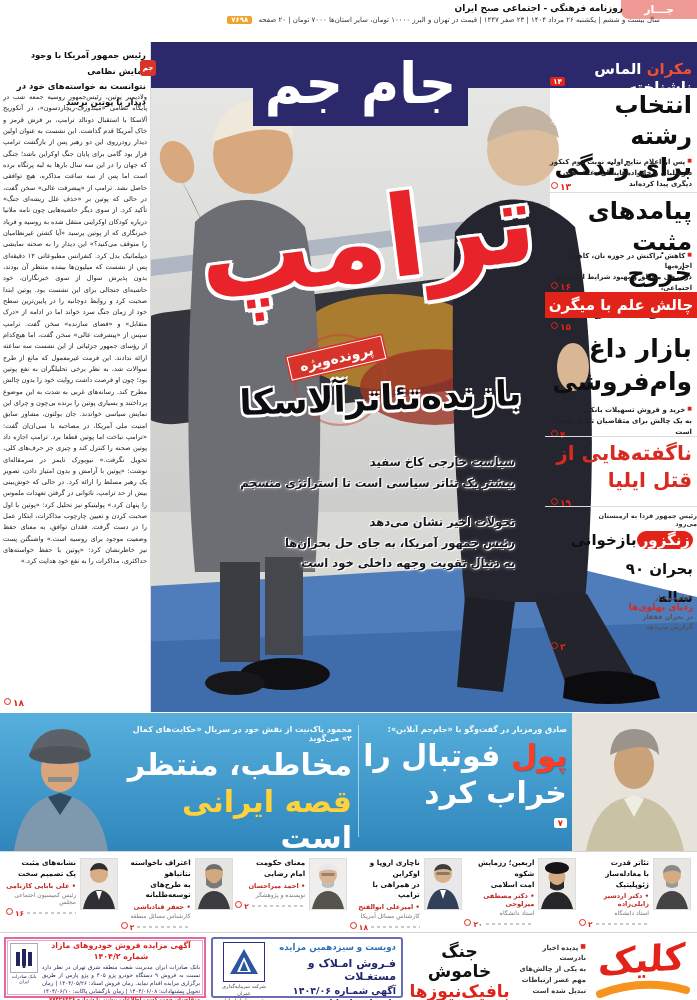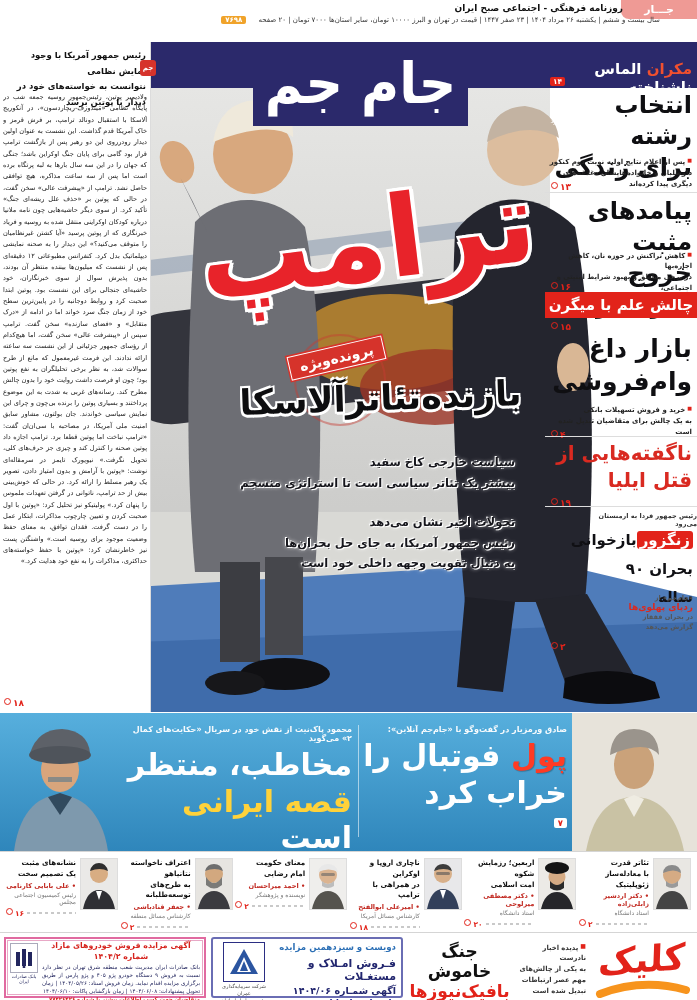--- a/index.html
+++ b/index.html
@@ -4,21 +4,21 @@
 <style>
   html,body{margin:0;padding:0;background:#888;}
   .page{position:relative;width:697px;height:1000px;margin:0 auto;background:#fff;
         font-family:"DejaVu Sans",sans-serif;direction:rtl;overflow:hidden;}
   .pre{white-space:pre-line;}
   
   .top-tab{position:absolute;top:0;right:0;width:76px;height:19px;background:#ef9a95;color:#fff;
            font-size:11px;font-weight:bold;text-align:center;line-height:19px;border-radius:0 0 0 8px;}
   .hdr1{position:absolute;top:3px;right:74px;font-size:9px;font-weight:bold;color:#111;}
   .hdr2{position:absolute;top:16px;right:37px;font-size:7px;color:#333;width:500px;text-align:right;}
-  .chip{display:inline-block;background:#f0a32a;color:#fff;font-weight:bold;padding:0 4px;border-radius:2px;margin-right:10px;}
+  .chip{display:inline-block;background:#f0a32a;color:#fff;font-weight:bold;padding:0 4px;border-radius:2px;margin-right:4px;}
   
   .nband{position:absolute;left:150px;top:42px;width:547px;height:46px;background:#2b296b;}
   .mast{position:absolute;left:253px;top:42px;width:215px;height:84px;background:#2b296b;z-index:2;
         display:flex;align-items:center;justify-content:center;}
   .mast-txt{color:#fff;font-size:52px;font-weight:900;transform:scaleY(1.08);letter-spacing:-2px;}
   
   .photo{position:absolute;left:135px;top:42px;width:562px;height:670px;z-index:1;}
   
   .lc{position:absolute;left:0;top:42px;width:150px;height:670px;background:#fff;z-index:3;}
   .lc-head{position:absolute;top:6px;right:4px;left:4px;font-size:8.5px;font-weight:bold;color:#111;
@@ -41,21 +41,21 @@
   .ref{color:#e2231a;font-weight:bold;font-size:9px;}
   .ref .dot{display:inline-block;width:5px;height:5px;border:1.2px solid #e2231a;border-radius:50%;
             margin-right:2px;vertical-align:1px;}
   .bighead{font-weight:900;color:#0f0f12;text-align:right;padding-left:4px;padding-right:5px;}
   .subtext{font-size:7px;font-weight:bold;color:#222;text-align:right;line-height:1.6;padding-right:5px;padding-left:4px;}
   .bullet{color:#e2231a;font-size:5px;vertical-align:1.5px;margin-left:2px;}
   .redbar{top:250px;height:26px;background:#e2231a;color:#fff;font-size:15px;font-weight:900;
           text-align:center;line-height:26px;}
   .redhead{color:#d92a21;}
   .hl{position:absolute;right:4px;left:6px;border-top:1px solid #ddd;}
-  .zg-chip{background:#e2231a;color:#fff;padding:0 3px;border-radius:3px;}
+  .zg-chip{background:#e2231a;color:#fff;padding:0 3px;border-radius:9px;}
   
   .trump-title{position:absolute;left:231px;top:183px;width:305px;font-size:112px;font-weight:900;color:#e8232a;
                transform:rotate(-7deg);line-height:1;text-align:center;z-index:6;
                text-shadow:3px 3px 0 #fff,-3px -3px 0 #fff,3px -3px 0 #fff,-3px 3px 0 #fff,0 4px 0 #fff,4px 0 0 #fff;}
   .stamp-ring{position:absolute;left:294px;top:334px;width:88px;height:88px;border:2px solid rgba(200,60,50,.45);
               border-radius:50%;z-index:6;}
   .stamp{position:absolute;left:288px;top:346px;background:#d6332b;color:#fff;font-size:14px;font-weight:900;
          padding:3px 10px;transform:rotate(-13deg);border:1.5px solid #fff;box-shadow:0 0 0 1.5px #d6332b;z-index:7;}
   .loser{position:absolute;left:208px;top:378px;width:345px;font-size:35px;font-weight:900;color:#0d0d0f;
          transform:rotate(-2deg);text-align:center;z-index:6;letter-spacing:-1px;

